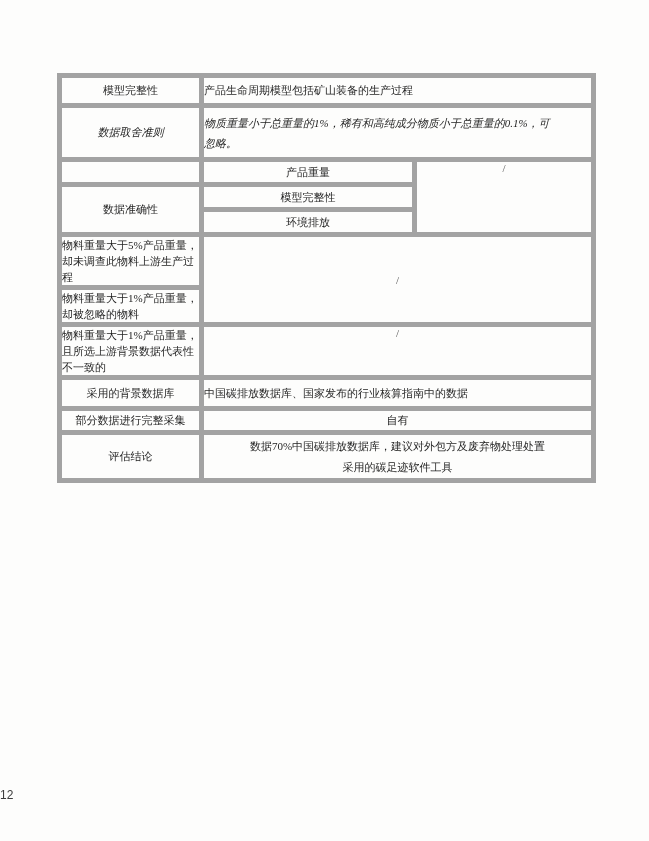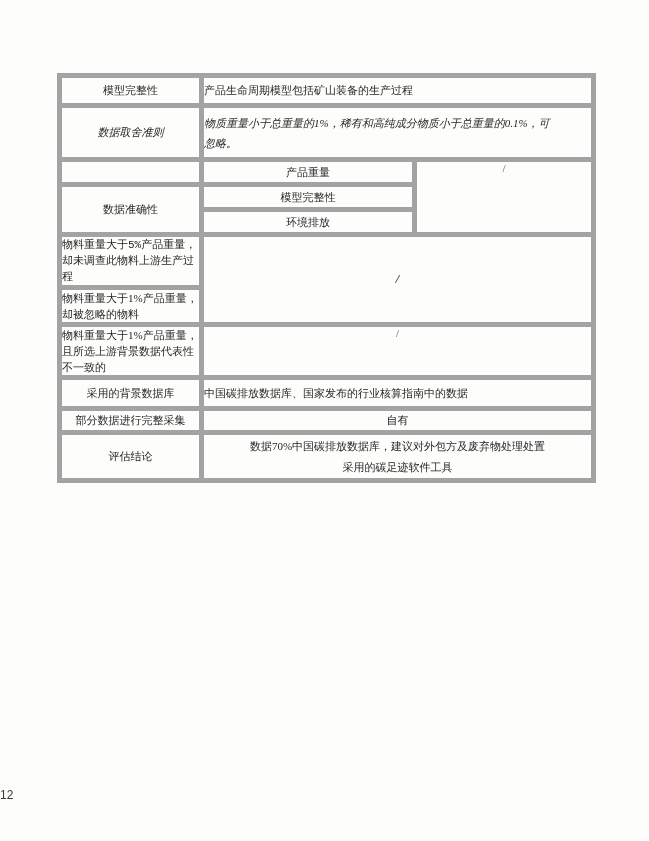--- a/index.html
+++ b/index.html
@@ -114,21 +114,21 @@
 
     <tr style="height:25px;">
       <td class="c" rowspan="2">数据准确性</td>
       <td class="c">模型完整性</td>
     </tr>
 
     <tr style="height:25px;">
       <td class="c">环境排放</td>
     </tr>
 
-    <tr style="height:53px;font-family:Liberation Mono, monospace;">
+    <tr style="height:53px;">
       <td class="l">物料重量大于5%产品重量，却未调查此物料上游生产过程</td>
       <td class="slash-mid" colspan="2" rowspan="2">/</td>
     </tr>
 
     <tr style="height:33px;">
       <td class="l">物料重量大于1%产品重量，却被忽略的物料</td>
     </tr>
 
     <tr style="height:48px;">
       <td class="l">物料重量大于1%产品重量，且所选上游背景数据代表性不一致的</td>

